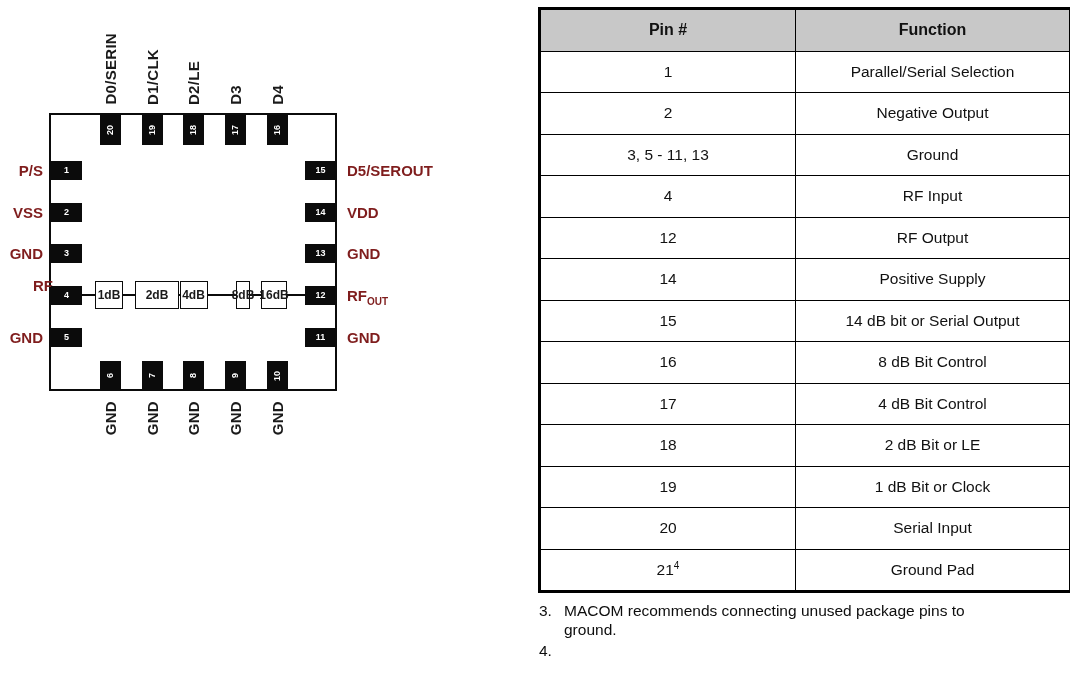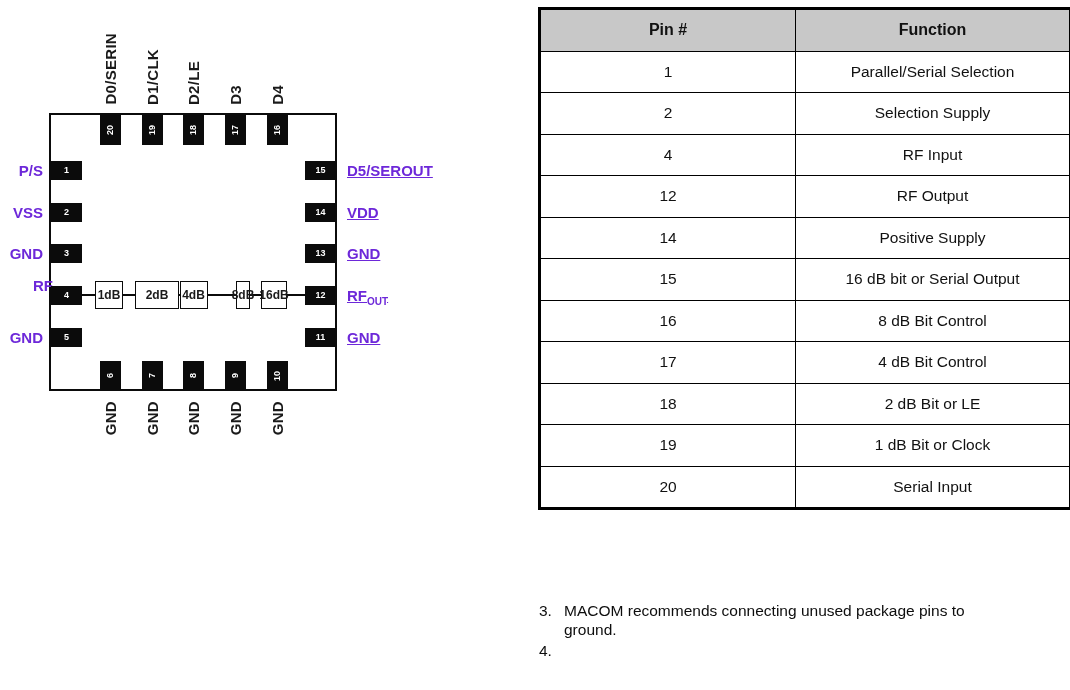--- a/index.html
+++ b/index.html
@@ -55,24 +55,24 @@
     width: 18px;
     text-align: left;
     color: #1a1a1a;
   }
   .hlabel {
     position: absolute;
     font-size: 15px;
     font-weight: 600;
     white-space: nowrap;
     line-height: 20px;
-    color: #6d28d9;
+    color: #7f1d1d;
   }
   .hlabel.left { left: 0; width: 43px; text-align: right; }
-  .hlabel.right { left: 347px; text-align: left; text-decoration: underline; }
+  .hlabel.right { left: 347px; text-align: left; }
   .hlabel sub, .vlabel sub { font-size: 10px; font-weight: 600; }
 
   .attn-line {
     position: absolute;
     left: 80px; top: 294px;
     width: 228px; height: 2px;
     background: #0b0b0b;
     z-index: 1;
   }
   .attn-box {
@@ -238,57 +238,65 @@
       </tr>
     </thead>
     <tbody>
 
     <tr>
           <td>1</td>
           <td>Parallel/Serial Selection</td>
         </tr>
         <tr>
           <td>2</td>
-          <td>Selection Supply</td>
+          <td>Negative Output</td>
+        </tr>
+        <tr>
+          <td>3, 5 - 11, 13</td>
+          <td>Ground</td>
         </tr>
         <tr>
           <td>4</td>
           <td>RF Input</td>
         </tr>
         <tr>
           <td>12</td>
           <td>RF Output</td>
         </tr>
         <tr>
           <td>14</td>
           <td>Positive Supply</td>
         </tr>
         <tr>
           <td>15</td>
-          <td>16 dB bit or Serial Output</td>
+          <td>14 dB bit or Serial Output</td>
         </tr>
         <tr>
           <td>16</td>
           <td>8 dB Bit Control</td>
         </tr>
         <tr>
           <td>17</td>
           <td>4 dB Bit Control</td>
         </tr>
         <tr>
           <td>18</td>
           <td>2 dB Bit or LE</td>
         </tr>
         <tr>
           <td>19</td>
           <td>1 dB Bit or Clock</td>
         </tr>
         <tr>
           <td>20</td>
           <td>Serial Input</td>
+        </tr>
+        <tr>
+          <td>21<sup>4</sup></td>
+          <td>Ground Pad</td>
         </tr>
       </tbody>
   </table>
 
   <div class="notes">
     <div class="note">
       <span class="note-num">3.</span>
       <span class="note-text">MACOM recommends connecting unused package pins to ground.</span>
     </div>
     <div class="note">

